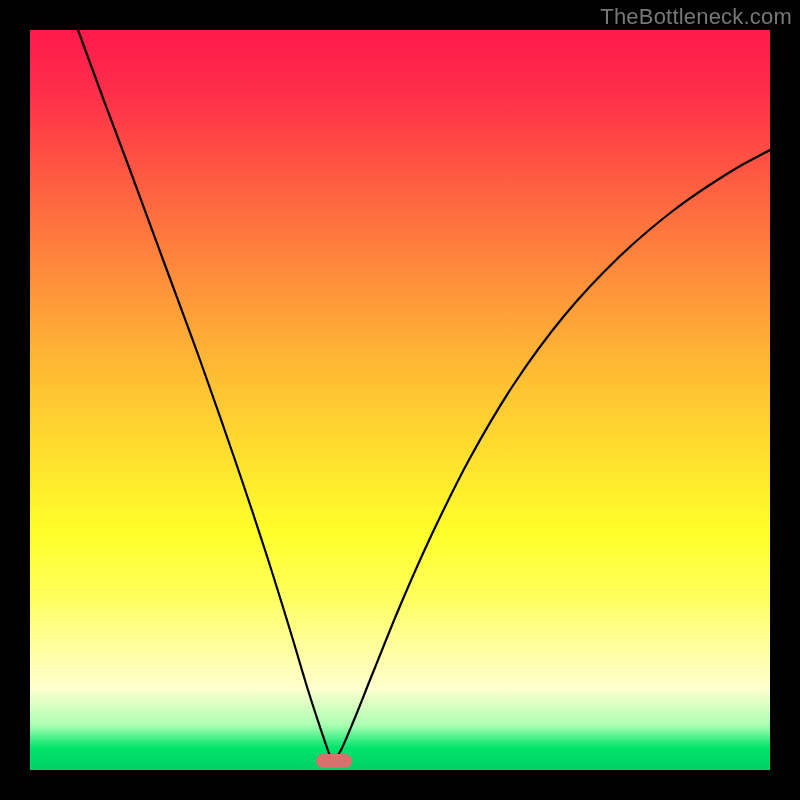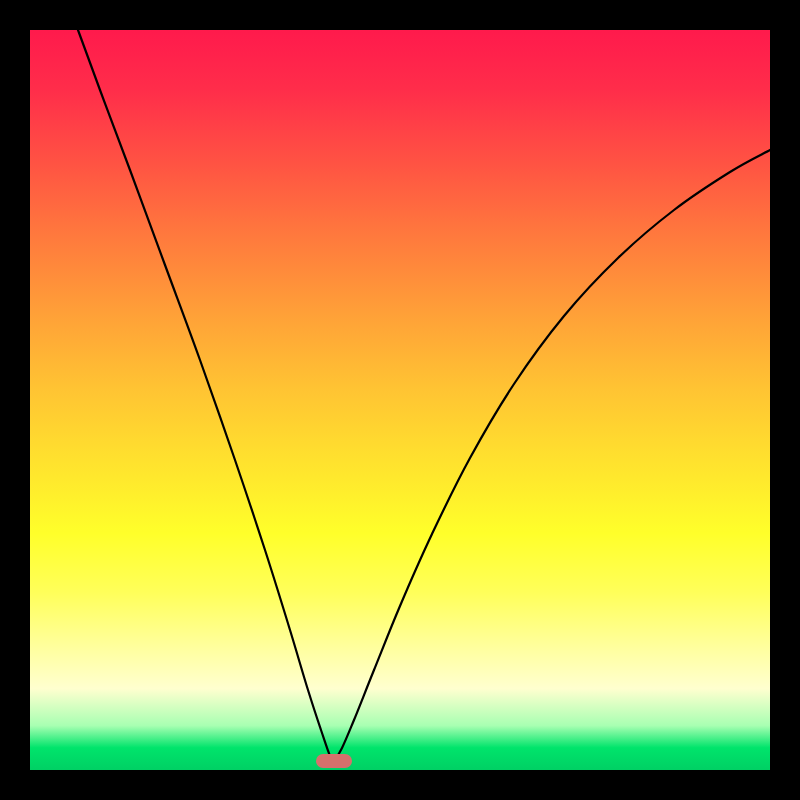--- a/index.html
+++ b/index.html
@@ -72,20 +72,21 @@
     width: 36px;
     height: 14px;
     border-radius: 7px;
     transform: translate(-50%, -50%);
   }
 </style>
 </head>
 <body>
 
 <div class="outer">
+  <div class="watermark">TheBottleneck.com</div>
 
   <div class="plot-area" id="plot">
     <svg class="curves" id="curves-svg" viewBox="0 0 740 740" preserveAspectRatio="none">
         <path class="curve" d="M 48 0 C 52.0 10.8, 60.6 34.8, 70 60 C 79.4 85.2, 88.3 108.5, 100 140 C 111.7 171.5, 122.4 200.8, 135 235 C 147.6 269.2, 157.4 294.9, 170 330 C 182.6 365.1, 193.3 395.8, 205 430 C 216.7 464.2, 225.1 489.4, 235 520 C 244.9 550.6, 252.3 574.8, 260 600 C 267.7 625.2, 272.4 642.0, 278 660 C 283.6 678.0, 287.0 688.1, 291 700 C 295.0 711.9, 297.7 720.4, 300 726 C 302.3 731.6, 303.3 730.1, 304 731"></path>
         <path class="curve" d="M 304 731 C 305.4 728.7, 308.4 725.4, 312 718 C 315.6 710.6, 318.2 704.0, 324 690 C 329.8 676.0, 335.7 660.5, 344 640 C 352.3 619.5, 359.6 600.5, 370 576 C 380.4 551.5, 389.4 530.6, 402 504 C 414.6 477.4, 425.2 455.0, 440 428 C 454.8 401.0, 467.1 379.6, 484 354 C 500.9 328.4, 515.3 308.7, 534 286 C 552.7 263.3, 568.2 247.1, 588 228 C 607.8 208.9, 623.8 195.5, 644 180 C 664.2 164.5, 682.7 152.8, 700 142 C 717.3 131.2, 732.8 124.0, 740 120"></path>
       </svg>
     <div class="marker" id="marker" style="left: 304px; top: 731px; background: rgb(214, 113, 108);"></div>
   </div>
 </div>
 

